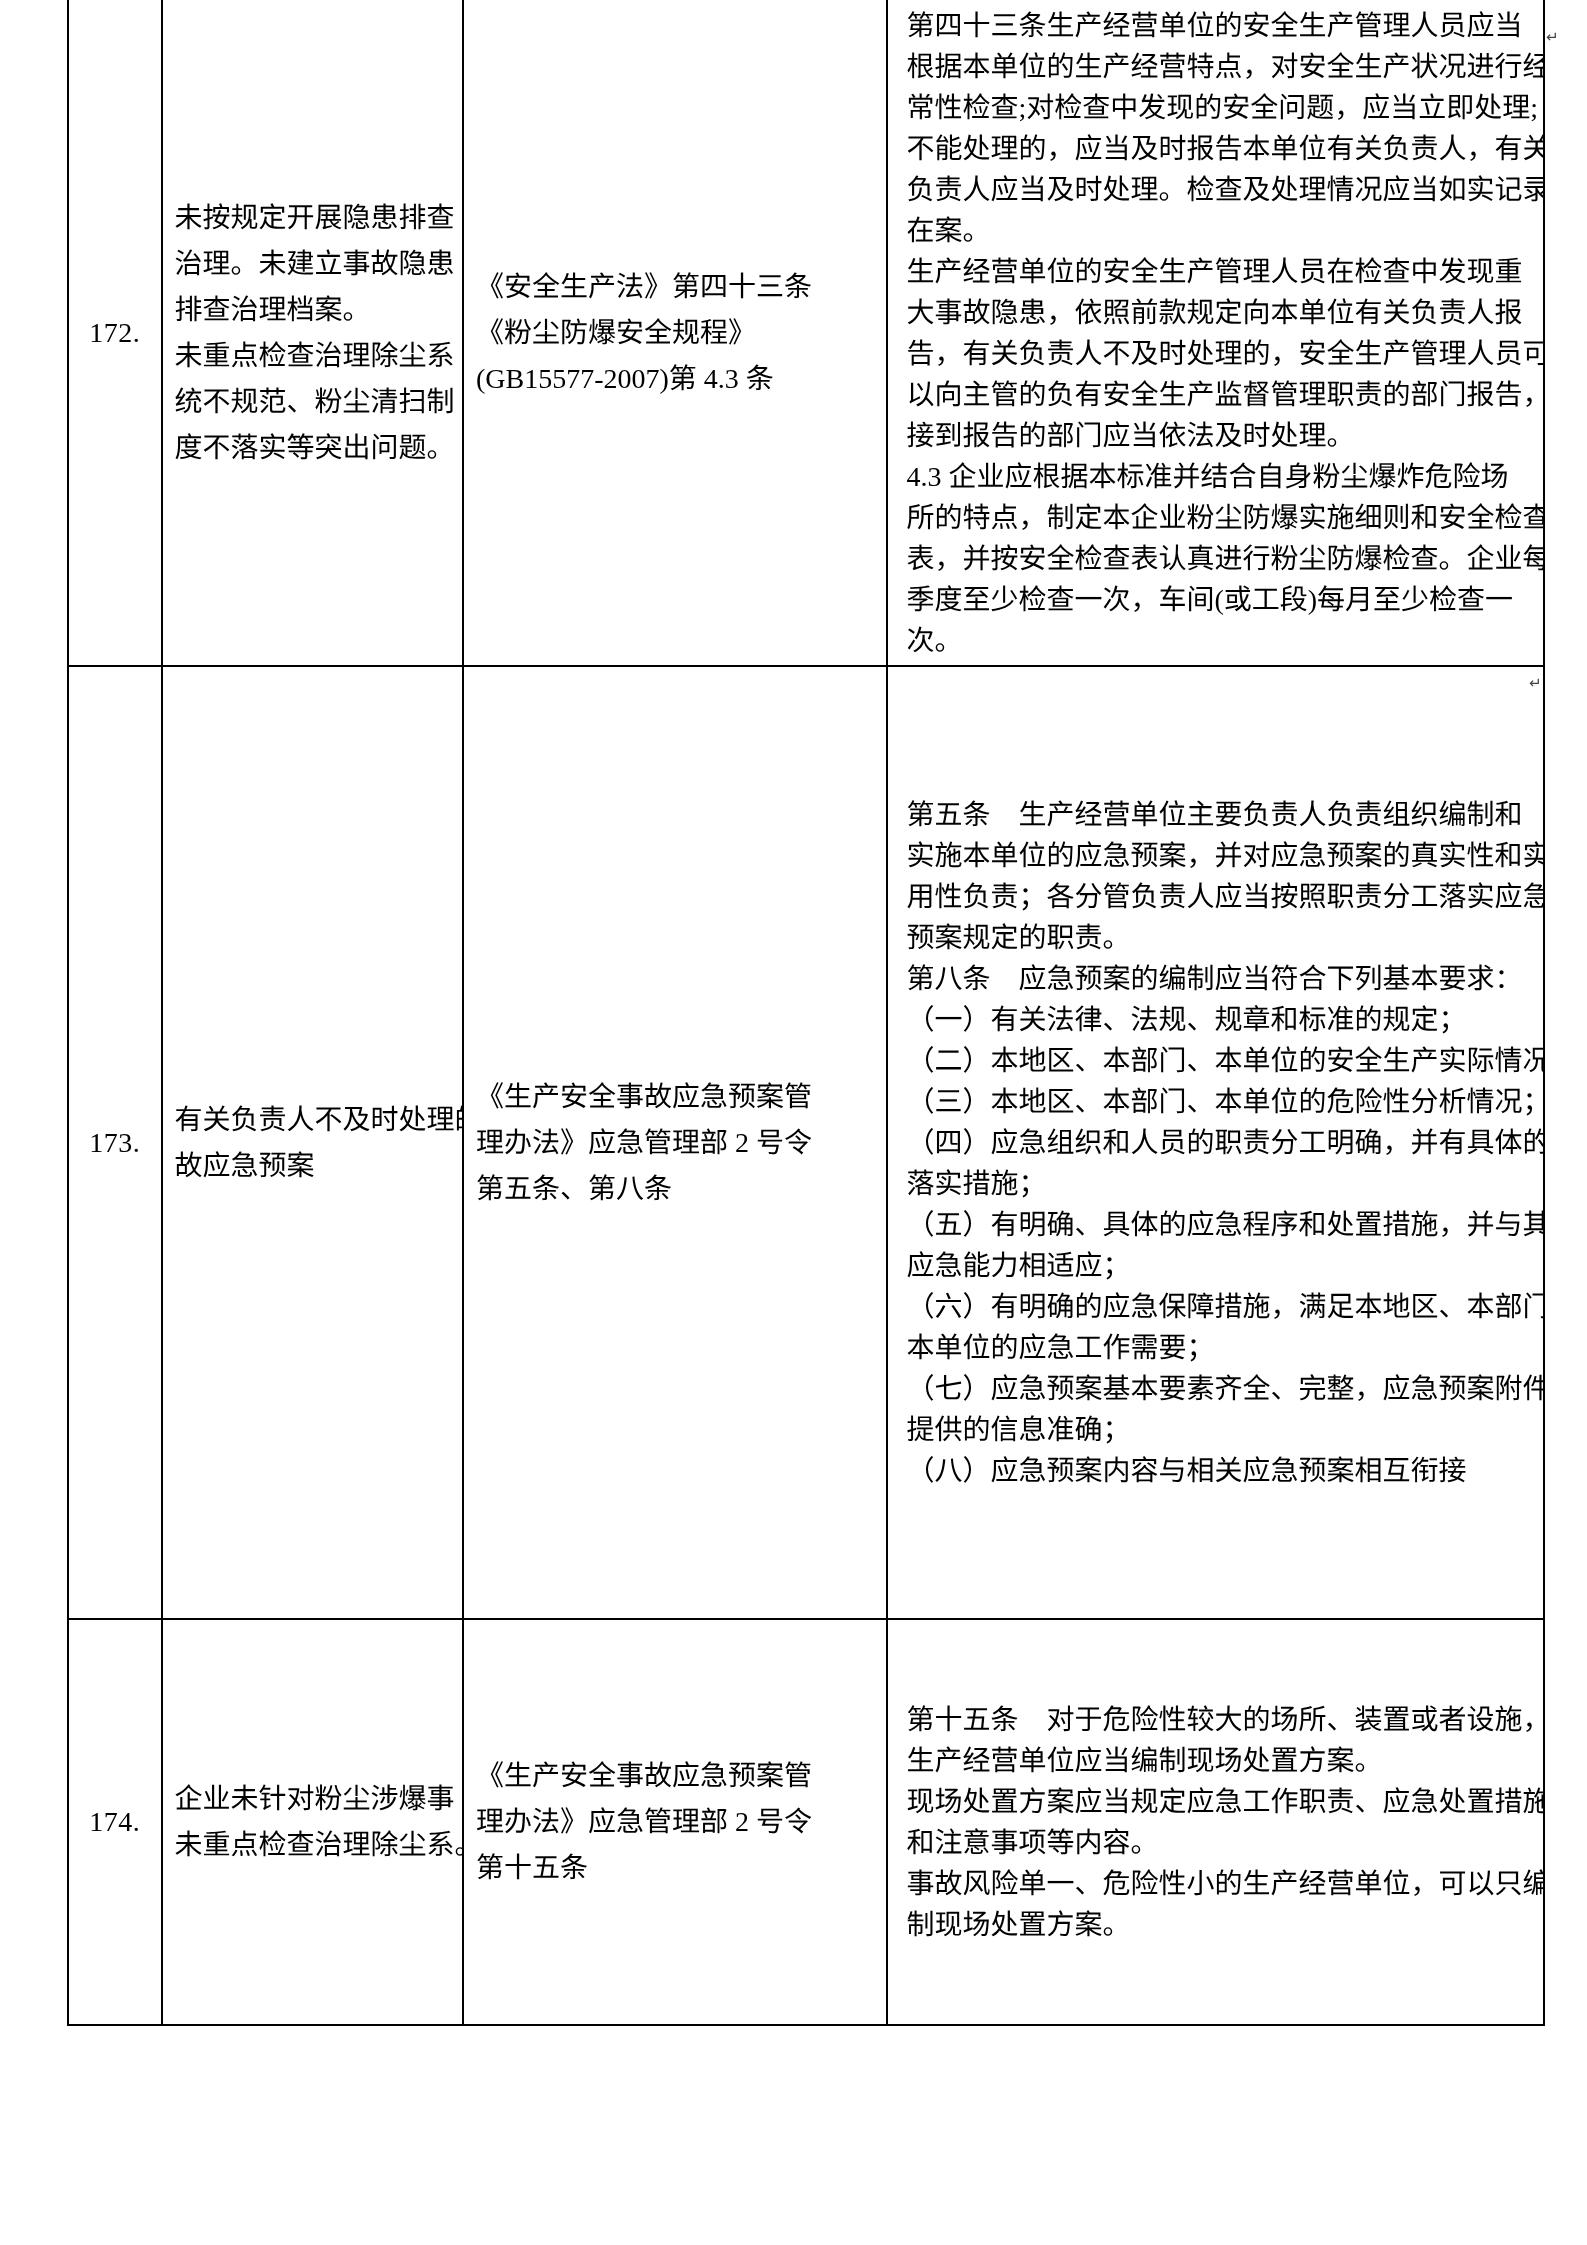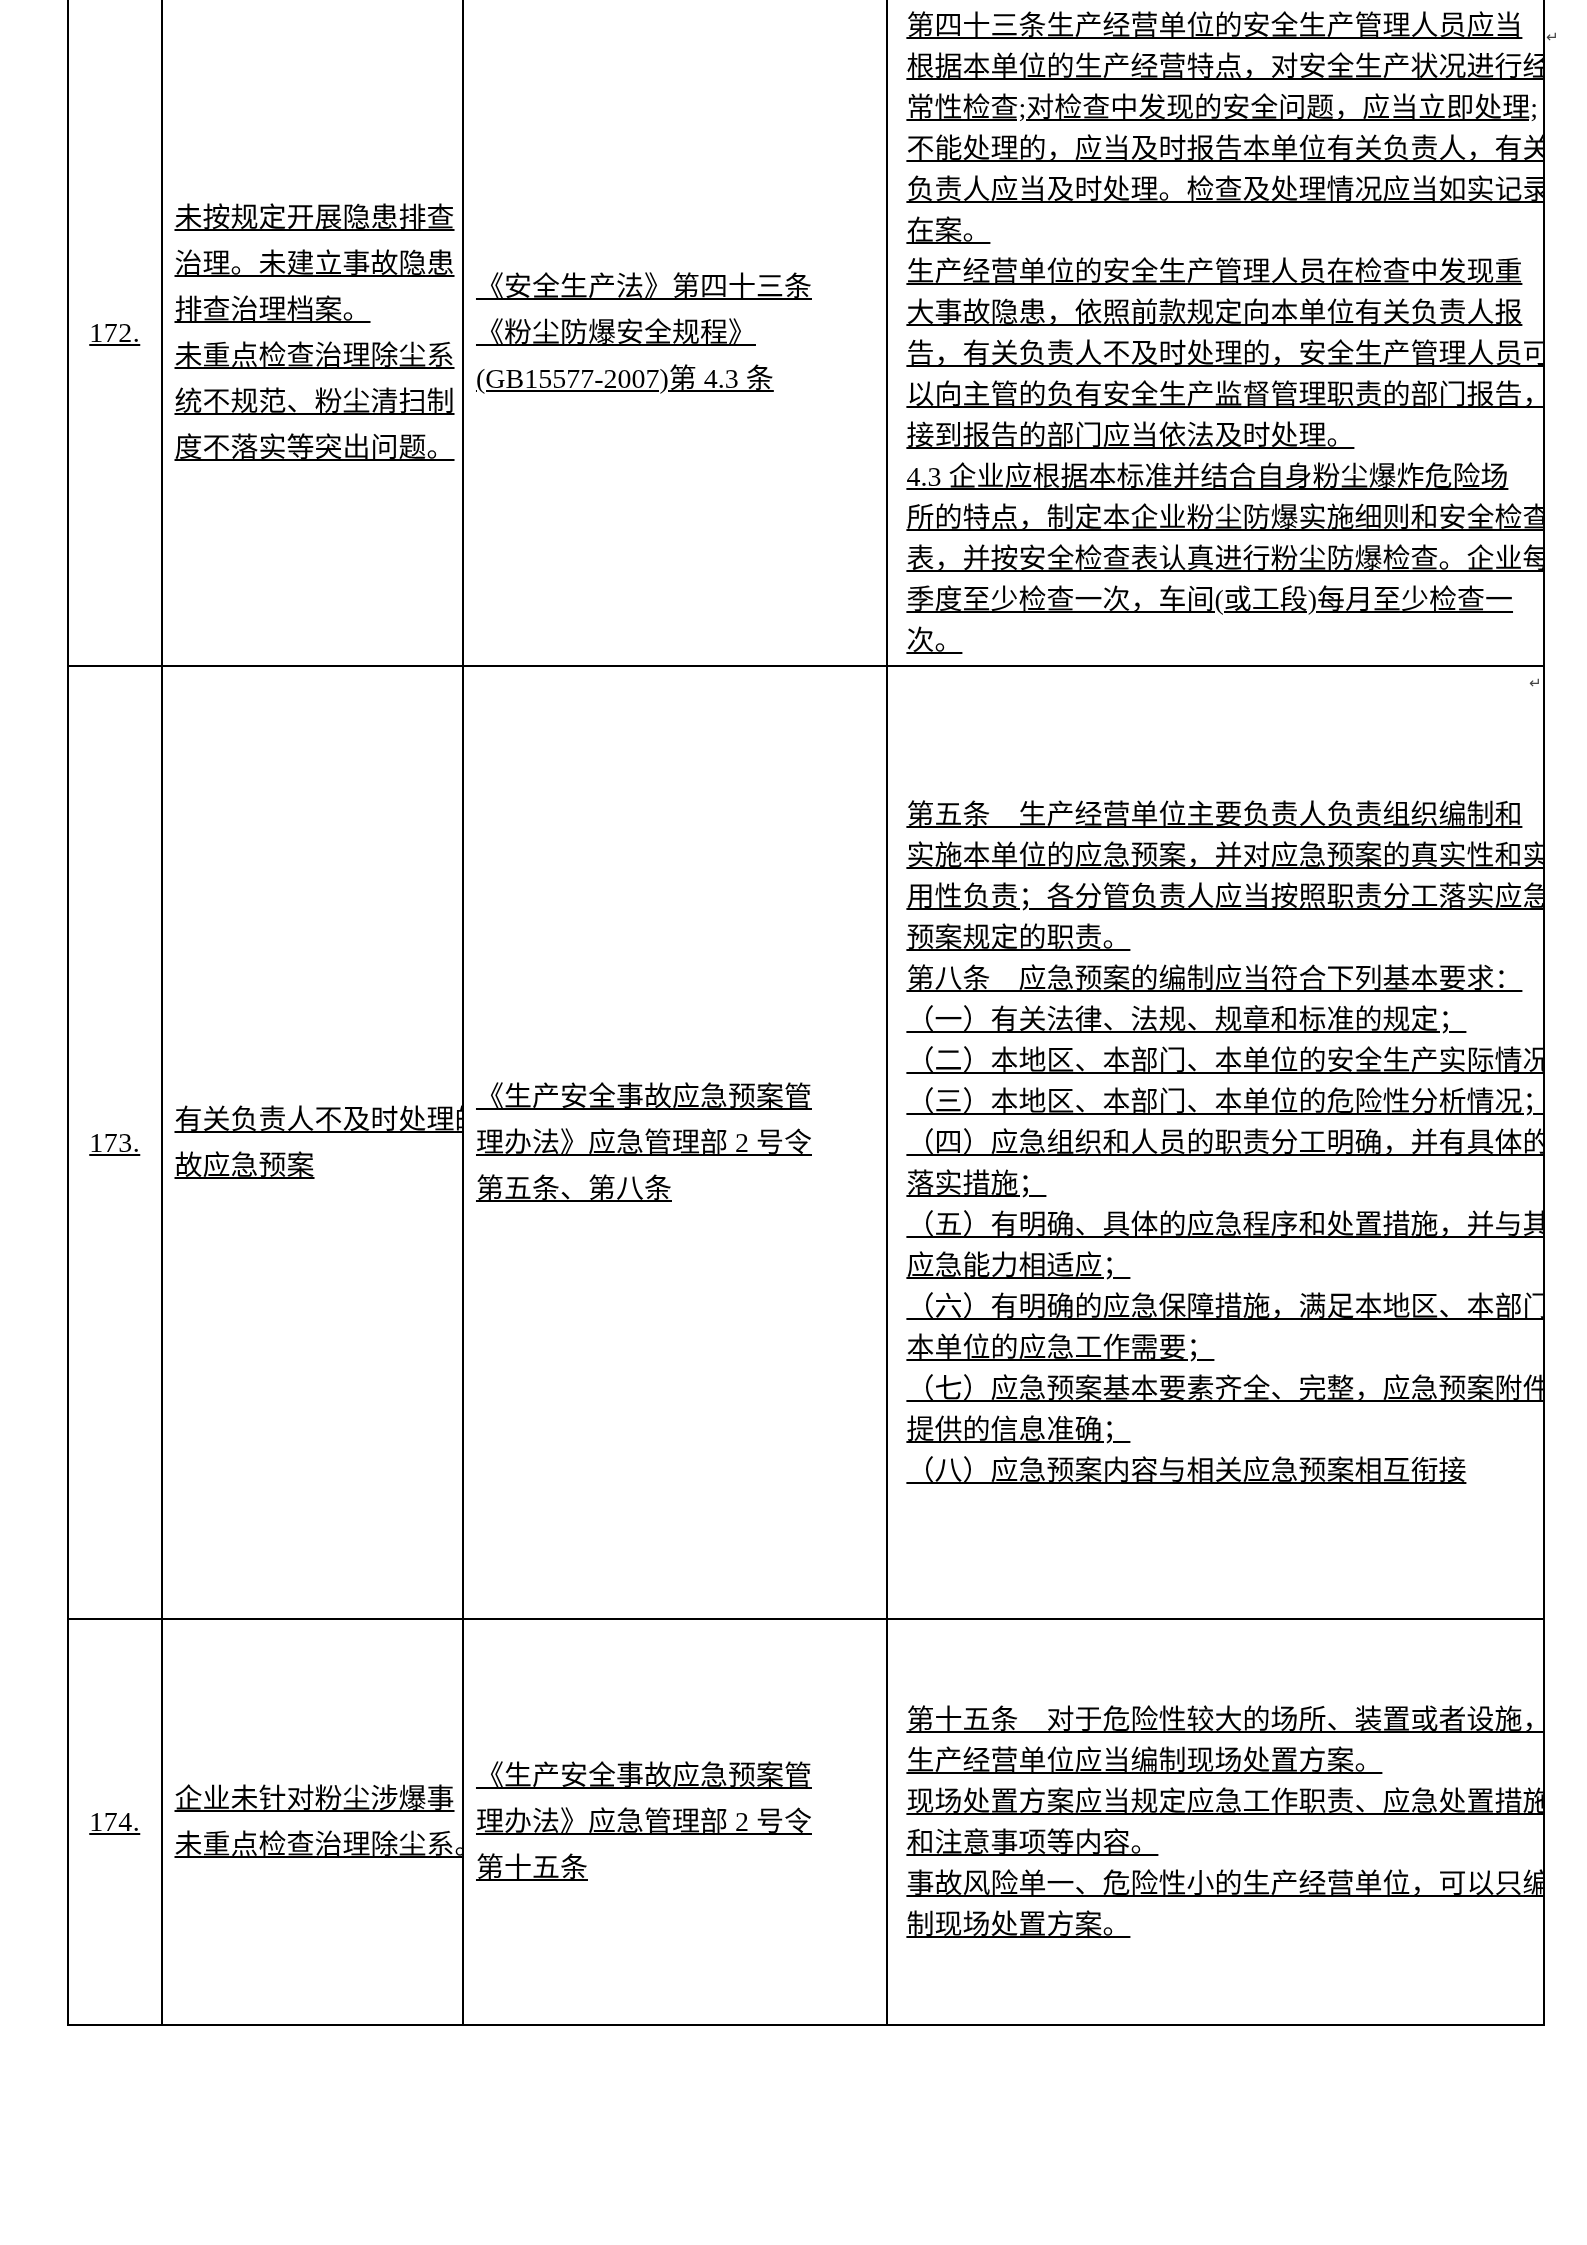--- a/index.html
+++ b/index.html
@@ -25,21 +25,20 @@
   }
   .t-row.r172{height:667px;}
   .t-row.r173{height:953px;}
   .t-row.r174{height:406px;}
   .cell{
     box-sizing:border-box;
     border-right:2px solid #000;
     display:flex;
     align-items:center;
     overflow:hidden;
-    text-decoration:underline;
   }
   .c1{width:98px;justify-content:center;}
   .c2{width:315px;padding:0 12px;}
   .c3{width:444px;padding:12px 12px;}
   .c4{width:687px;padding:0 18px;}
   .num{
     font-size:28px;
     letter-spacing:0.5px;
   }
   .txt{

